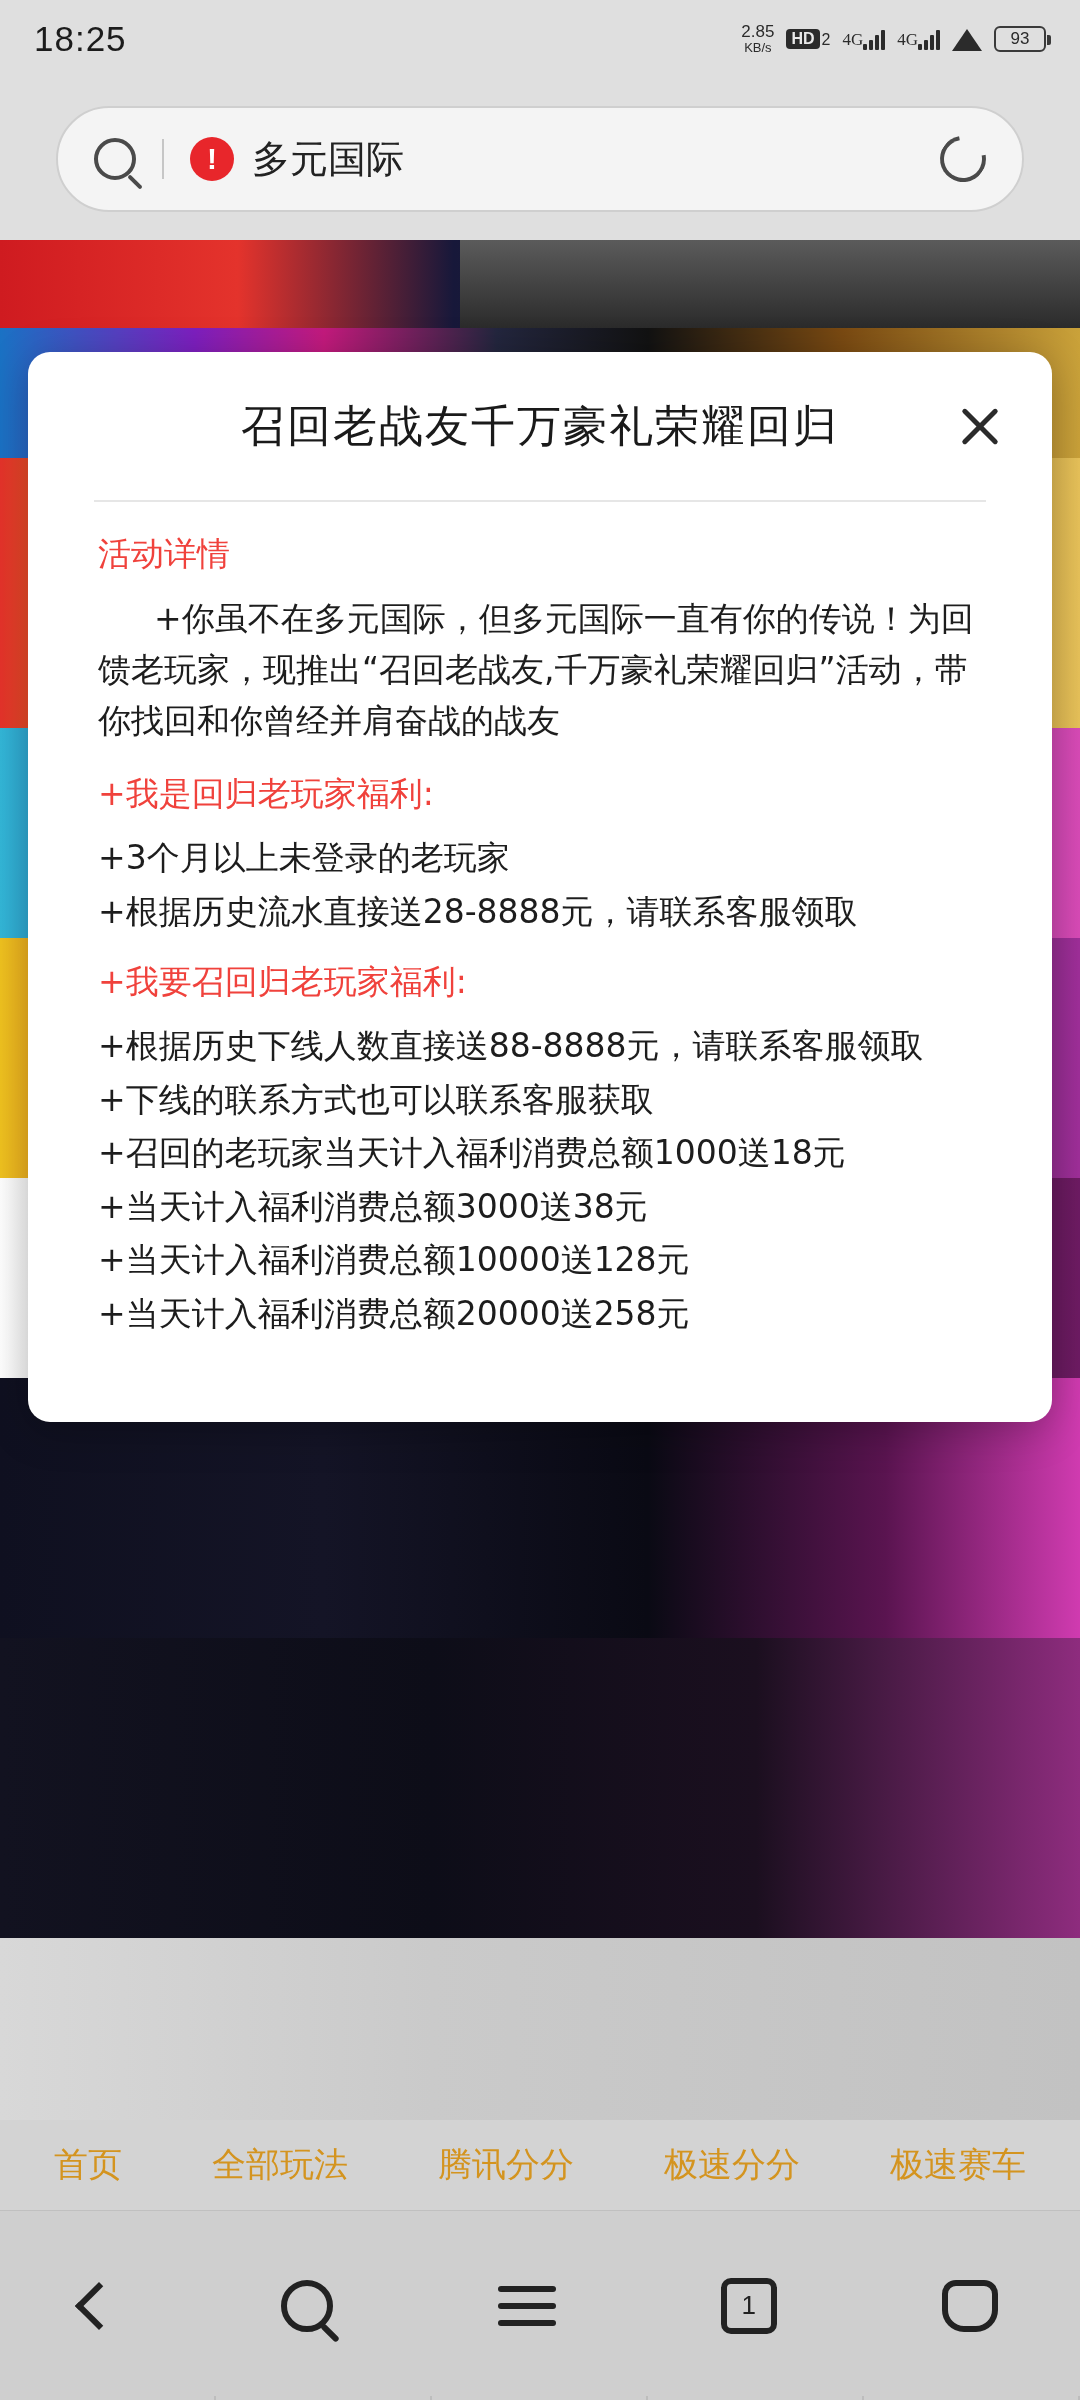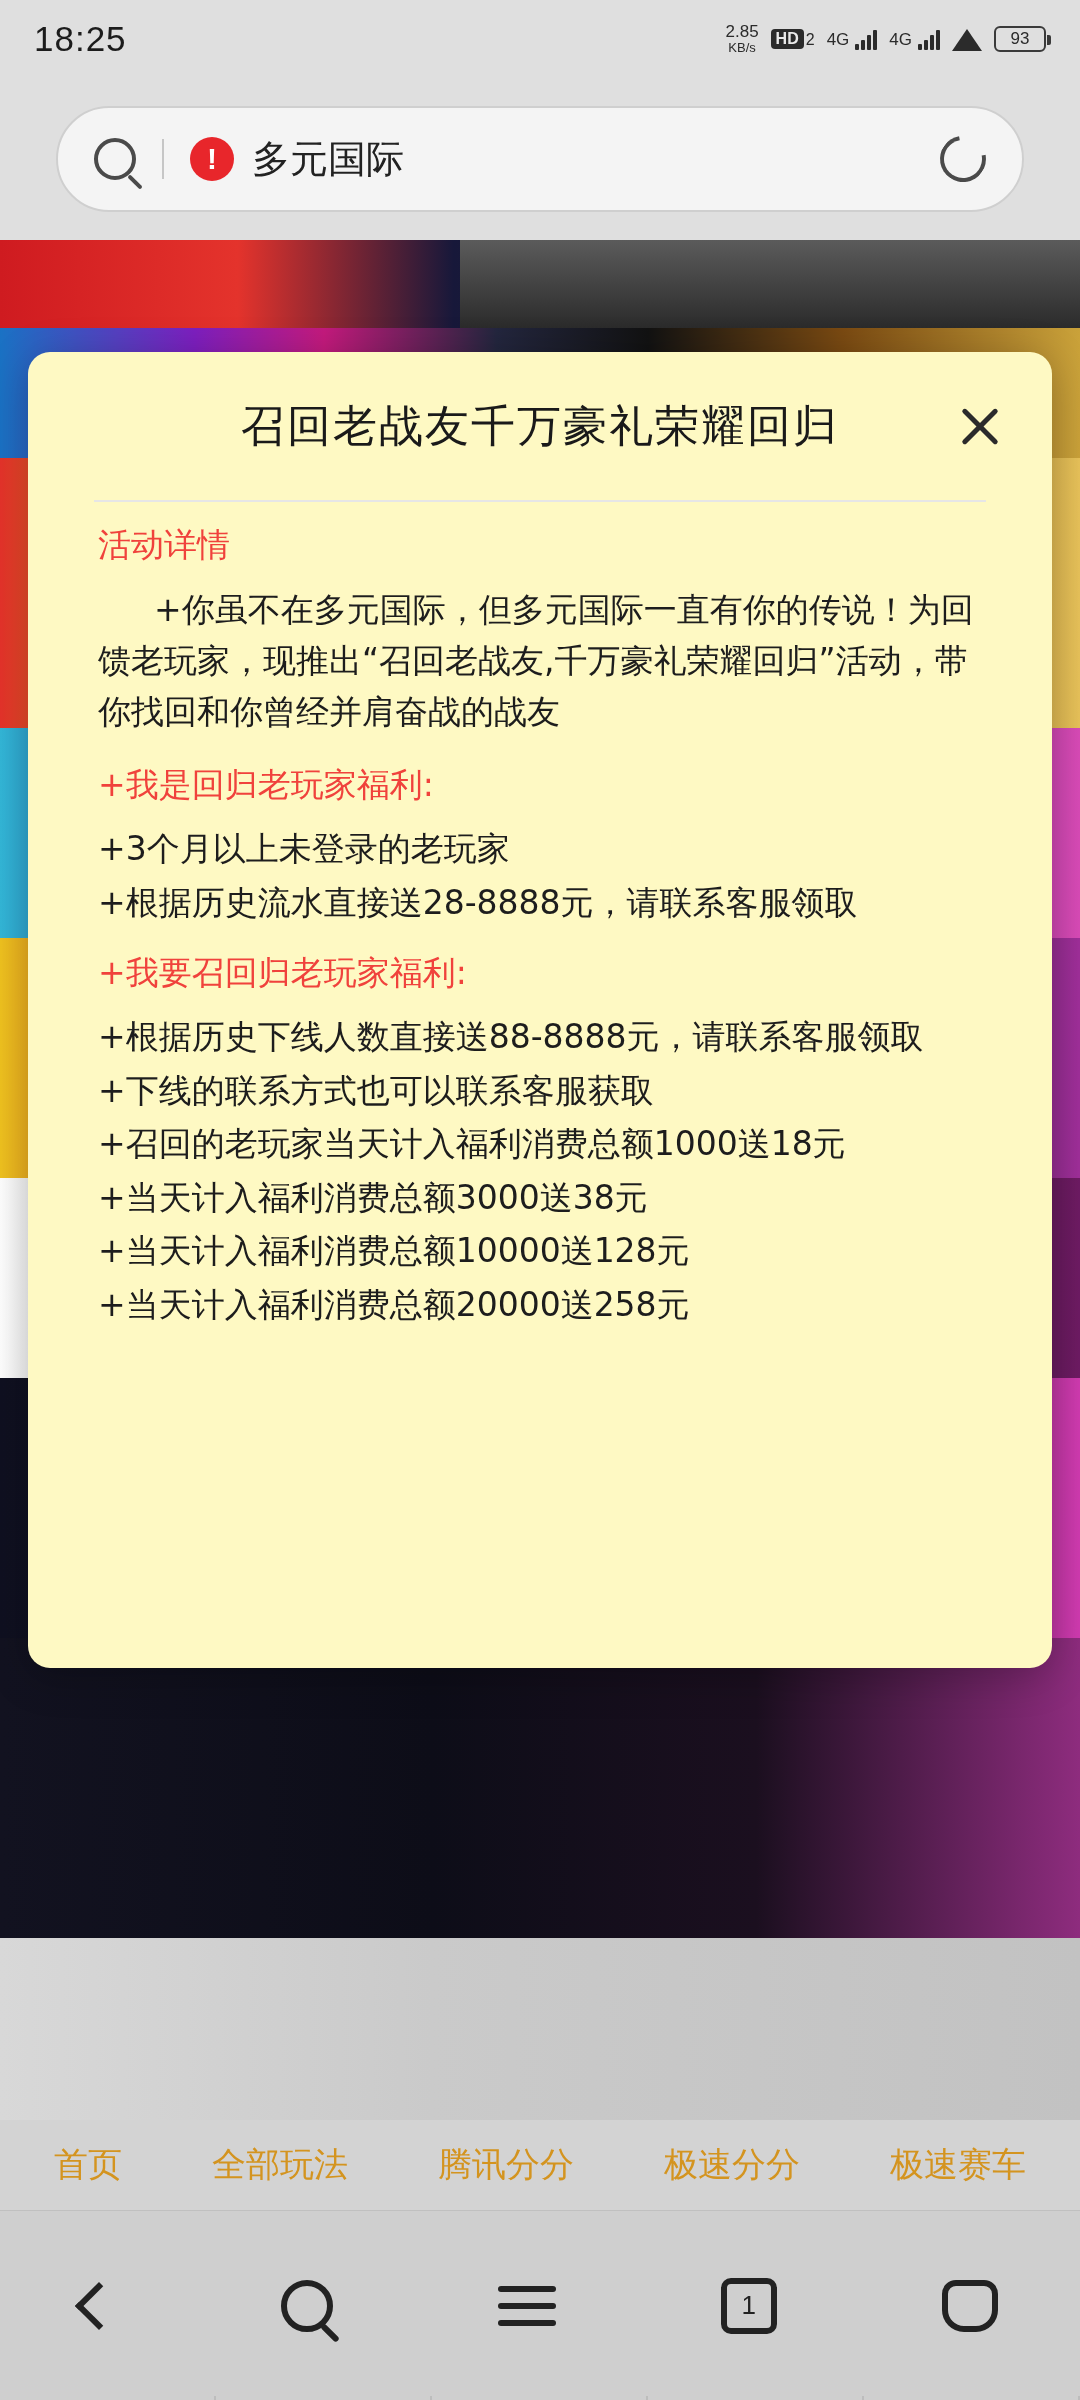--- a/index.html
+++ b/index.html
@@ -38,21 +38,21 @@
   .net-speed .u { font-size: 13px; display:block; }
   .hd-badge {
     display: flex; align-items: flex-end; gap: 2px;
   }
   .hd-box {
     background: #2b2b2b; color: #e9e9e9;
     font-size: 16px; font-weight: bold;
     padding: 1px 5px; border-radius: 4px;
   }
   .hd-sub { font-size: 16px; color: #2b2b2b; }
-  .sig { display: flex; align-items: flex-end; gap: 6px; }
+  .sig { display: flex; align-items: flex-end; gap: 0; font-family: Liberation Serif, serif; }
   .sig .lab { font-size: 17px; color: #2b2b2b; }
   .bars { display: flex; align-items: flex-end; gap: 2px; height: 22px; }
   .bars i { display: block; width: 4px; background: #2b2b2b; border-radius: 1px; }
   .bars i:nth-child(1){height:6px}
   .bars i:nth-child(2){height:10px}
   .bars i:nth-child(3){height:15px}
   .bars i:nth-child(4){height:20px}
   .wifi { width: 30px; height: 24px; position: relative; }
   .wifi::before{
     content:""; position:absolute; left:0; bottom:0;
@@ -139,22 +139,22 @@
   .banner-car {
     position: absolute; top: 0; left: 460px;
     width: 620px; height: 90px;
     background: linear-gradient(180deg,#5b5b5b,#2a2a2a);
   }
 
   
   .modal {
     position: absolute;
     left: 28px; top: 352px;
-    width: 1024px; height: 1316px;
-    background: #fef9c3;
+    width: 1024px; height: 1070px;
+    background: #ffffff;
     border-radius: 22px;
     box-shadow: 0 8px 40px rgba(0,0,0,.25);
     overflow: hidden;
   }
   .modal-header {
     position: relative;
     height: 148px;
     display: flex; align-items: center; justify-content: center;
   }
   .modal-title {
@@ -169,21 +169,21 @@
     content:""; position: absolute; left: 2px; top: 24px;
     width: 48px; height: 5px; background: #2b2b2b; border-radius: 3px;
   }
   .close-btn::before { transform: rotate(45deg); }
   .close-btn::after  { transform: rotate(-45deg); }
   .hr {
     height: 2px; background: #e6e6e6;
     margin: 0 66px;
   }
   .modal-body {
-    padding: 21px 70px 0 70px;
+    padding: 30px 70px 0 70px;
   }
   .sec-title {
     color: #f0423c; font-size: 33px; margin-bottom: 16px;
     font-family: "DejaVu Sans", sans-serif;
   }
   .para {
     font-size: 33px; color: #1d1d1d; line-height: 1.55;
     text-indent: 56px; margin-bottom: 26px;
     font-family: "DejaVu Sans", sans-serif;
   }

